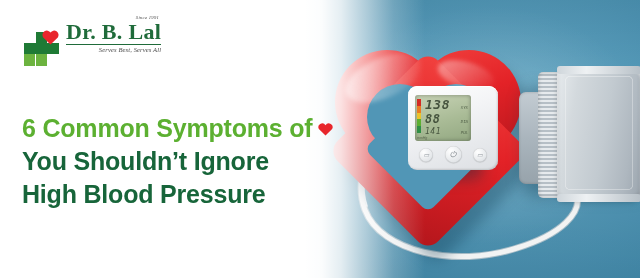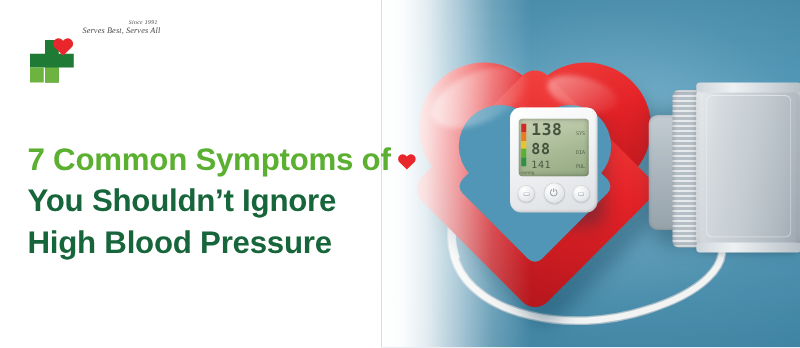--- a/index.html
+++ b/index.html
@@ -156,26 +156,27 @@
     left: 108px; top: 96px;
     width: 70px; height: 84px;
     border-radius: 10px;
     background: rgba(10,45,65,.40);
     filter: blur(7px);
   }
   .monitor {
     position: absolute;
     left: 103px;
     top: 86px;
-    width: 70px;
+    width: 90px;
     height: 84px;
     border-radius: 9px;
     background: linear-gradient(160deg, #ffffff 0%, #f3f4f6 38%, #dcdfe3 100%);
     box-shadow: inset 0 1px 0 #fff, inset -1px -1px 2px rgba(0,0,0,.14);
     z-index: 6;
+    font-style: italic;
   }
   .monitor-screen {
     position: absolute;
     left: 7px; top: 9px;
     width: 56px; height: 46px;
     border-radius: 3px;
     background: linear-gradient(165deg, #c8d3b6 0%, #a9bb96 55%, #93a882 100%);
     box-shadow: inset 0 0 4px rgba(0,0,0,.35);
     overflow: hidden;
   }
@@ -476,27 +477,28 @@
       <div class="cross-v"></div>
       <div class="cross-h"></div>
       <div class="cross-light-l"></div>
       <div class="cross-light-c"></div>
       <svg class="mark-heart" viewBox="0 0 17 16">
         <path d="M8.5 15.5 L1.2 8.4 A4.2 4.2 0 0 1 8.5 3.6 A4.2 4.2 0 0 1 15.8 8.4 Z" fill="#e8262c"></path>
       </svg>
     </div>
     <div class="logo-text">
       <div class="since">Since 1991</div>
+      <div class="brand">Dr. B. Lal</div>
       <div class="tag">Serves Best, Serves All</div>
     </div>
   </div>
 
   <div class="headline">
     <div class="hl-line hl-1">
-      <span>7 Common Symptoms of</span>
+      <span>6 Common Symptoms of</span>
       <svg class="hl-heart" viewBox="0 0 17 16">
         <path d="M8.5 15.5 L1.2 8.4 A4.2 4.2 0 0 1 8.5 3.6 A4.2 4.2 0 0 1 15.8 8.4 Z" fill="#e8262c"></path>
       </svg>
     </div>
     <div class="hl-line hl-3">You Shouldn’t Ignore</div>
     <div class="hl-line hl-2">High Blood Pressure</div>
   </div>
 
 </div>
 

